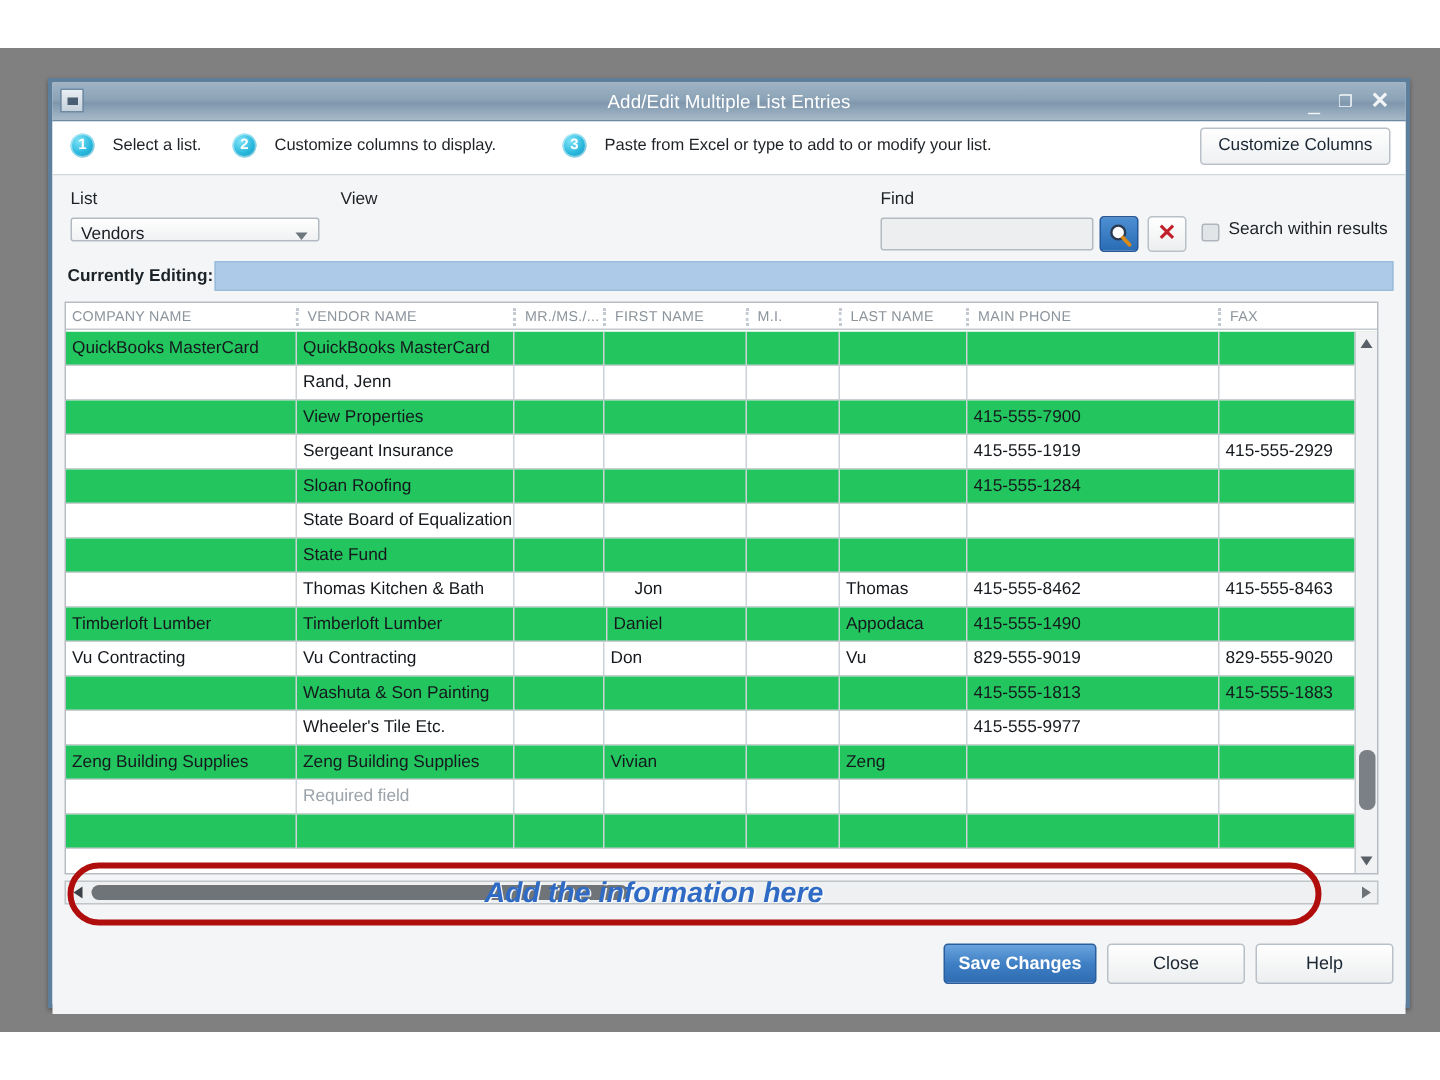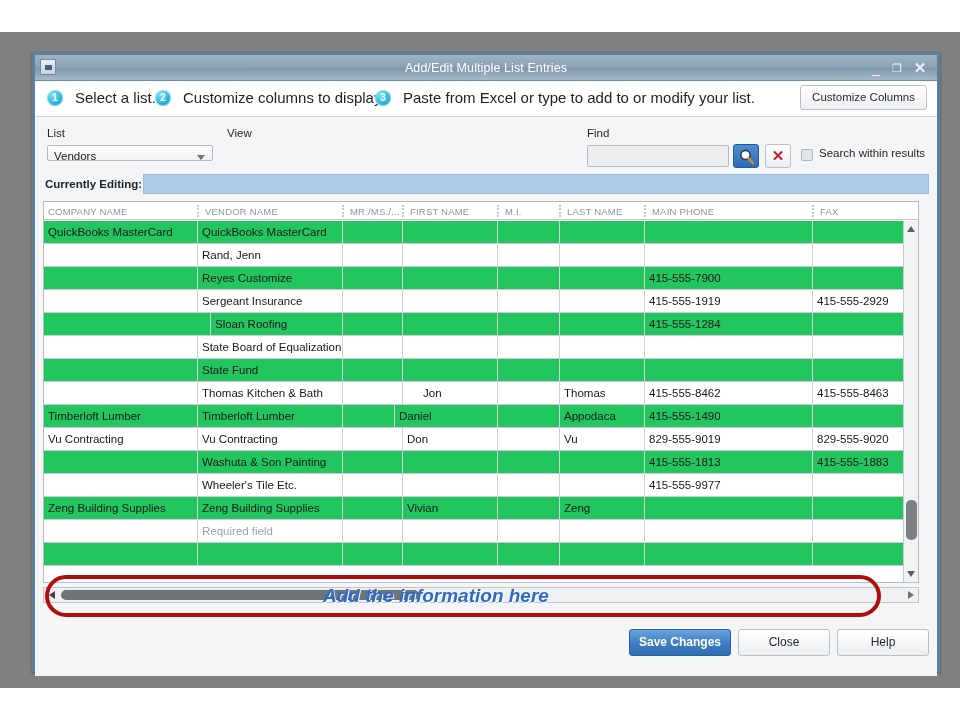--- a/index.html
+++ b/index.html
@@ -70,21 +70,21 @@
   }
   .step { position:absolute; top:8px; display:flex; align-items:center; }
   .bubble {
     width:16px; height:16px; border-radius:50%;
     background: radial-gradient(circle at 35% 30%, #7fe3f6 0%, #29b8dd 55%, #1b90b8 100%);
     color:#ffffff; font-size:10px; font-weight:bold;
     text-align:center; line-height:16px;
     box-shadow: inset 0 0 0 1px rgba(255,255,255,.45);
     flex:0 0 auto;
   }
-  .steptext { margin-left:12px; font-size:15px; color:#1e2226; white-space:nowrap; }
+  .steptext { margin-left:12px; font-size:11px; color:#1e2226; white-space:nowrap; }
   #step1 { left:12px; }
   #step2 { left:120px; }
   #step3 { left:340px; }
   #customize-columns {
     position:absolute; right:10px; top:4px;
     height:25px; padding:0 11px;
     font-size:11.5px; color:#1b2733;
     background: linear-gradient(to bottom,#ffffff,#eef0f2);
     border:1px solid #b9c0c7; border-radius:3px;
     line-height:23px; cursor:pointer;
@@ -395,21 +395,21 @@
             <div class="cell c2" style="left: 298px; width: 60px;"></div>
             <div class="cell c3" style="left: 358px; width: 95px;"></div>
             <div class="cell c4" style="left: 453px; width: 62px;"></div>
             <div class="cell c5" style="left: 515px; width: 85px;"></div>
             <div class="cell c6" style="left: 600px; width: 168px;"></div>
             <div class="cell c7" style="left: 768px; width: 93px;"></div>
             <div class="rline"></div>
           </div>
           <div class="row alt">
             <div class="cell c0" style="left: 0px; width: 153px;"></div>
-            <div class="cell c1" style="left: 153px; width: 145px;">Reyes Customize</div>
+            <div class="cell c1" style="left: 153px; width: 145px;">View Properties</div>
             <div class="cell c2" style="left: 298px; width: 60px;"></div>
             <div class="cell c3" style="left: 358px; width: 95px;"></div>
             <div class="cell c4" style="left: 453px; width: 62px;"></div>
             <div class="cell c5" style="left: 515px; width: 85px;"></div>
             <div class="cell c6" style="left: 600px; width: 168px;">415-555-7900</div>
             <div class="cell c7" style="left: 768px; width: 93px;"></div>
             <div class="rline"></div>
           </div>
           <div class="row plain">
             <div class="cell c0" style="left: 0px; width: 153px;"></div>
@@ -417,21 +417,21 @@
             <div class="cell c2" style="left: 298px; width: 60px;"></div>
             <div class="cell c3" style="left: 358px; width: 95px;"></div>
             <div class="cell c4" style="left: 453px; width: 62px;"></div>
             <div class="cell c5" style="left: 515px; width: 85px;"></div>
             <div class="cell c6" style="left: 600px; width: 168px;">415-555-1919</div>
             <div class="cell c7" style="left: 768px; width: 93px;">415-555-2929</div>
             <div class="rline"></div>
           </div>
           <div class="row alt">
             <div class="cell c0" style="left: 0px; width: 153px;"></div>
-            <div class="cell c1" style="left: 166px; width: 145px;">Sloan Roofing</div>
+            <div class="cell c1" style="left: 153px; width: 145px;">Sloan Roofing</div>
             <div class="cell c2" style="left: 298px; width: 60px;"></div>
             <div class="cell c3" style="left: 358px; width: 95px;"></div>
             <div class="cell c4" style="left: 453px; width: 62px;"></div>
             <div class="cell c5" style="left: 515px; width: 85px;"></div>
             <div class="cell c6" style="left: 600px; width: 168px;">415-555-1284</div>
             <div class="cell c7" style="left: 768px; width: 93px;"></div>
             <div class="rline"></div>
           </div>
           <div class="row plain">
             <div class="cell c0" style="left: 0px; width: 153px;"></div>
@@ -463,21 +463,21 @@
             <div class="cell c4" style="left: 453px; width: 62px;"></div>
             <div class="cell c5" style="left: 515px; width: 85px;">Thomas</div>
             <div class="cell c6" style="left: 600px; width: 168px;">415-555-8462</div>
             <div class="cell c7" style="left: 768px; width: 93px;">415-555-8463</div>
             <div class="rline"></div>
           </div>
           <div class="row alt">
             <div class="cell c0" style="left: 0px; width: 153px;">Timberloft Lumber</div>
             <div class="cell c1" style="left: 153px; width: 145px;">Timberloft Lumber</div>
             <div class="cell c2" style="left: 298px; width: 60px;"></div>
-            <div class="cell c3" style="left: 350px; width: 95px;">Daniel</div>
+            <div class="cell c3" style="left: 360px; width: 95px;">Daniel</div>
             <div class="cell c4" style="left: 453px; width: 62px;"></div>
             <div class="cell c5" style="left: 515px; width: 85px;">Appodaca</div>
             <div class="cell c6" style="left: 600px; width: 168px;">415-555-1490</div>
             <div class="cell c7" style="left: 768px; width: 93px;"></div>
             <div class="rline"></div>
           </div>
           <div class="row plain">
             <div class="cell c0" style="left: 0px; width: 153px;">Vu Contracting</div>
             <div class="cell c1" style="left: 153px; width: 145px;">Vu Contracting</div>
             <div class="cell c2" style="left: 298px; width: 60px;"></div>

